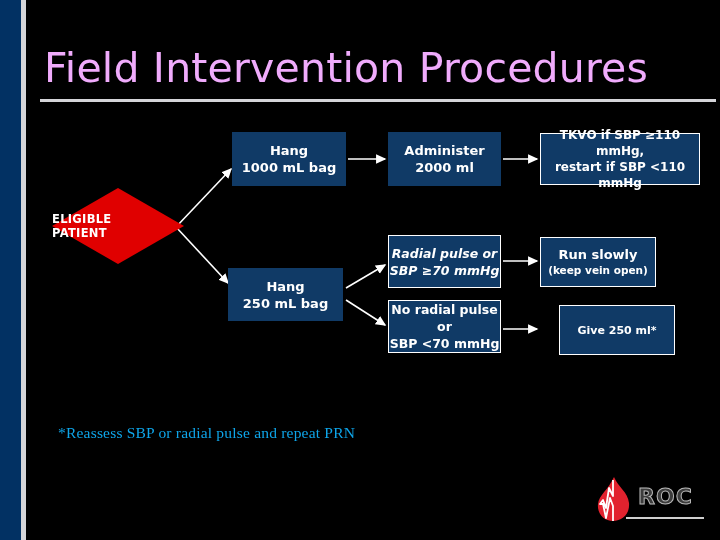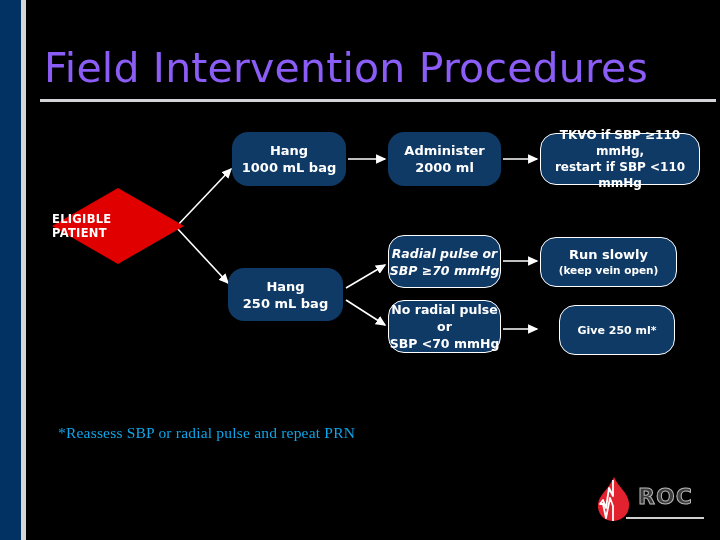--- a/index.html
+++ b/index.html
@@ -29,21 +29,21 @@
     background: #d5d5d8;
   }
   
   .slide-title {
     position: absolute;
     left: 44px;
     top: 44px;
     font-size: 41px;
     line-height: 48px;
     letter-spacing: 0.2px;
-    color: #8b5cf6;
+    color: #f0abfc;
     font-family: "DejaVu Sans", sans-serif;
     font-weight: 400;
     white-space: nowrap;
   }
   .title-rule {
     position: absolute;
     left: 40px;
     top: 99px;
     width: 676px;
     height: 3px;
@@ -60,21 +60,20 @@
     box-sizing: border-box;
     background: #103a66;
     color: #ffffff;
     display: flex;
     flex-direction: column;
     align-items: center;
     justify-content: center;
     text-align: center;
     font-weight: bold;
     font-family: "DejaVu Sans", sans-serif;
-    border-radius: 16px;
   }
   .node.bordered {
     border: 1.5px solid #ffffff;
   }
   .node .l1 { display: block; }
   .node .l2 { display: block; }
   .diamond {
     position: absolute;
     left: 52px;
     top: 188px;
@@ -101,21 +100,21 @@
     letter-spacing: 0.3px;
     font-family: "DejaVu Sans", sans-serif;
   }
   
   #node-hang1000 { left: 232px; top: 132px; width: 114px; height: 54px; font-size: 13px; line-height: 17px; }
   #node-admin2000 { left: 388px; top: 132px; width: 113px; height: 54px; font-size: 13px; line-height: 17px; }
   #node-tkvo { left: 540px; top: 133px; width: 160px; height: 52px; font-size: 12px; line-height: 16px; }
   #node-hang250 { left: 228px; top: 268px; width: 115px; height: 53px; font-size: 13px; line-height: 17px; }
   #node-radial-yes { left: 388px; top: 235px; width: 113px; height: 53px; font-size: 12.5px; line-height: 17px; font-style: italic; }
   #node-radial-no { left: 388px; top: 300px; width: 113px; height: 53px; font-size: 12.5px; line-height: 17px; }
-  #node-run-slowly { left: 540px; top: 237px; width: 137px; height: 50px; }
+  #node-run-slowly { left: 540px; top: 237px; width: 116px; height: 50px; }
   #node-run-slowly .l1 { font-size: 13px; line-height: 16px; }
   #node-run-slowly .l2 { font-size: 10.5px; line-height: 14px; }
   #node-give250 { left: 540px; top: 305px; width: 116px; height: 50px; font-size: 11px; line-height: 17px; margin-left: 19px; }
   
   .footnote {
     position: absolute;
     left: 58px;
     top: 424px;
     color: #0ea5e9;
     font-family: "Liberation Serif", serif;

